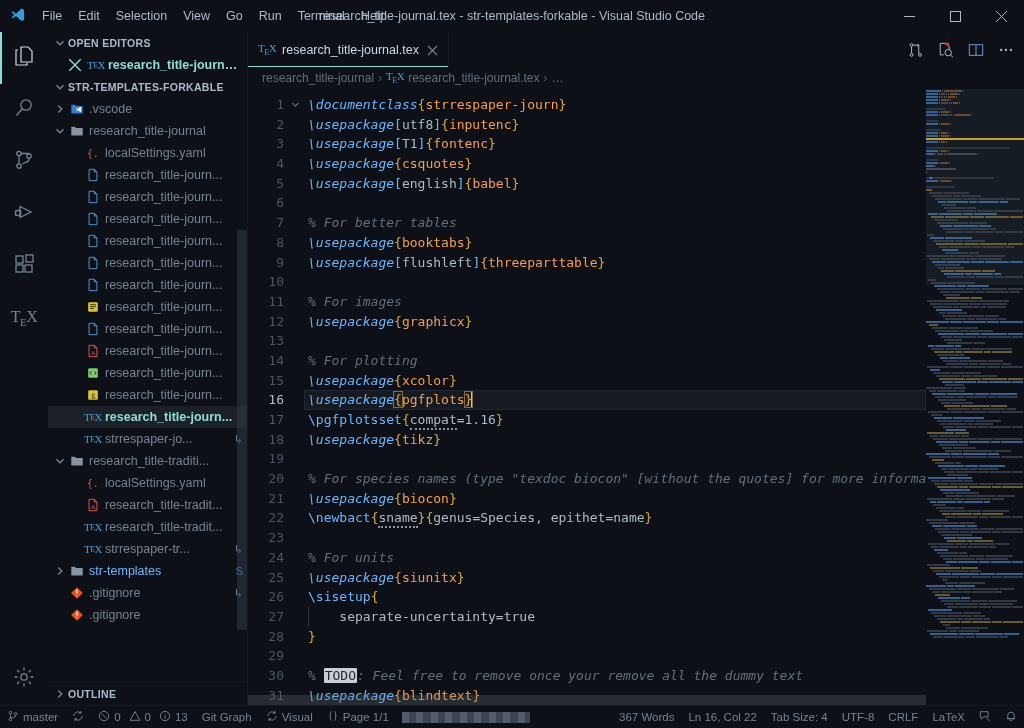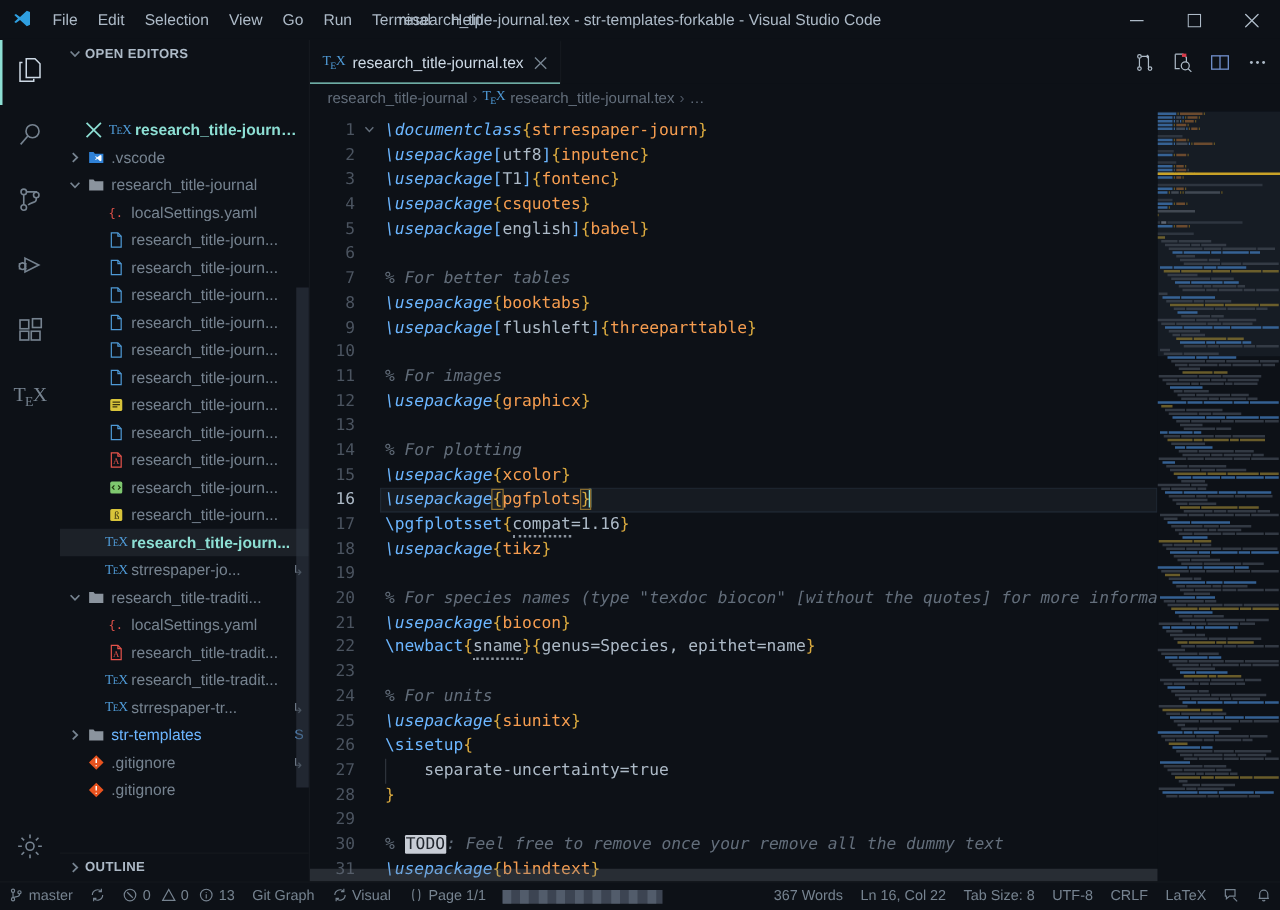--- a/index.html
+++ b/index.html
@@ -295,30 +295,38 @@
 
       <div class="sb-section-header">
         <span class="twisty">
           <svg viewBox="0 0 10 10" fill="none" stroke="currentColor" stroke-width="1.4">
               <path d="M1.5 3.2 5 6.8 8.5 3.2"></path>
             </svg>
         </span>
         <span>OPEN EDITORS</span>
       </div>
 
-      <div class="sb-row" style="padding-left:18px;margin-top:39px;">
+      <div class="sb-row" style="padding-left:18px;">
         <span class="fi" style="color:#8ddfd4;">
           <svg viewBox="0 0 11 11" stroke="currentColor" stroke-width="1.1">
               <path d="M1 1l9 9M10 1l-9 9"></path>
             </svg>
         </span>
         <span class="fi tex-ic">T<sub style="font-size:8px">E</sub>X</span>
         <span class="lbl active-file">research_title-journal...</span>
       </div>
 
+      <div class="sb-section-header">
+        <span class="twisty">
+          <svg viewBox="0 0 10 10" fill="none" stroke="currentColor" stroke-width="1.4">
+              <path d="M1.5 3.2 5 6.8 8.5 3.2"></path>
+            </svg>
+        </span>
+        <span>STR-TEMPLATES-FORKABLE</span>
+      </div>
 
       <div class="sb-rows" id="tree">
           <div class="sb-row" style="padding-left: 4px;">
             <span class="twisty">
               <svg viewBox="0 0 10 10" fill="none" stroke="currentColor" stroke-width="1.4">
                 <path d="M3.2 1.5 6.8 5 3.2 8.5"></path>
               </svg>
             </span>
             <span class="fi">
               <svg viewBox="0 0 16 16">
@@ -1642,21 +1650,21 @@
           <i style="left: 72.5px;"></i>
           <i style="left: 87px;"></i>
           <i style="left: 101.5px;"></i>
           <i style="left: 116px;"></i>
         </div>
     </div>
 
     <div class="st-right">
       <div class="st-item">367 Words</div>
       <div class="st-item">Ln 16, Col 22</div>
-      <div class="st-item">Tab Size: 8</div>
+      <div class="st-item">Tab Size: 4</div>
       <div class="st-item">UTF-8</div>
       <div class="st-item">CRLF</div>
       <div class="st-item">LaTeX</div>
       <div class="st-item">
         <span>
           <svg viewBox="0 0 14 14" fill="none" stroke="currentColor" stroke-width="1.1">
             <path d="M1.5 2h9v6h-5l-3 2.5V8h-1z"></path>
               <path d="M9 9.5l3.5 3.5"></path>
           </svg>
         </span>

